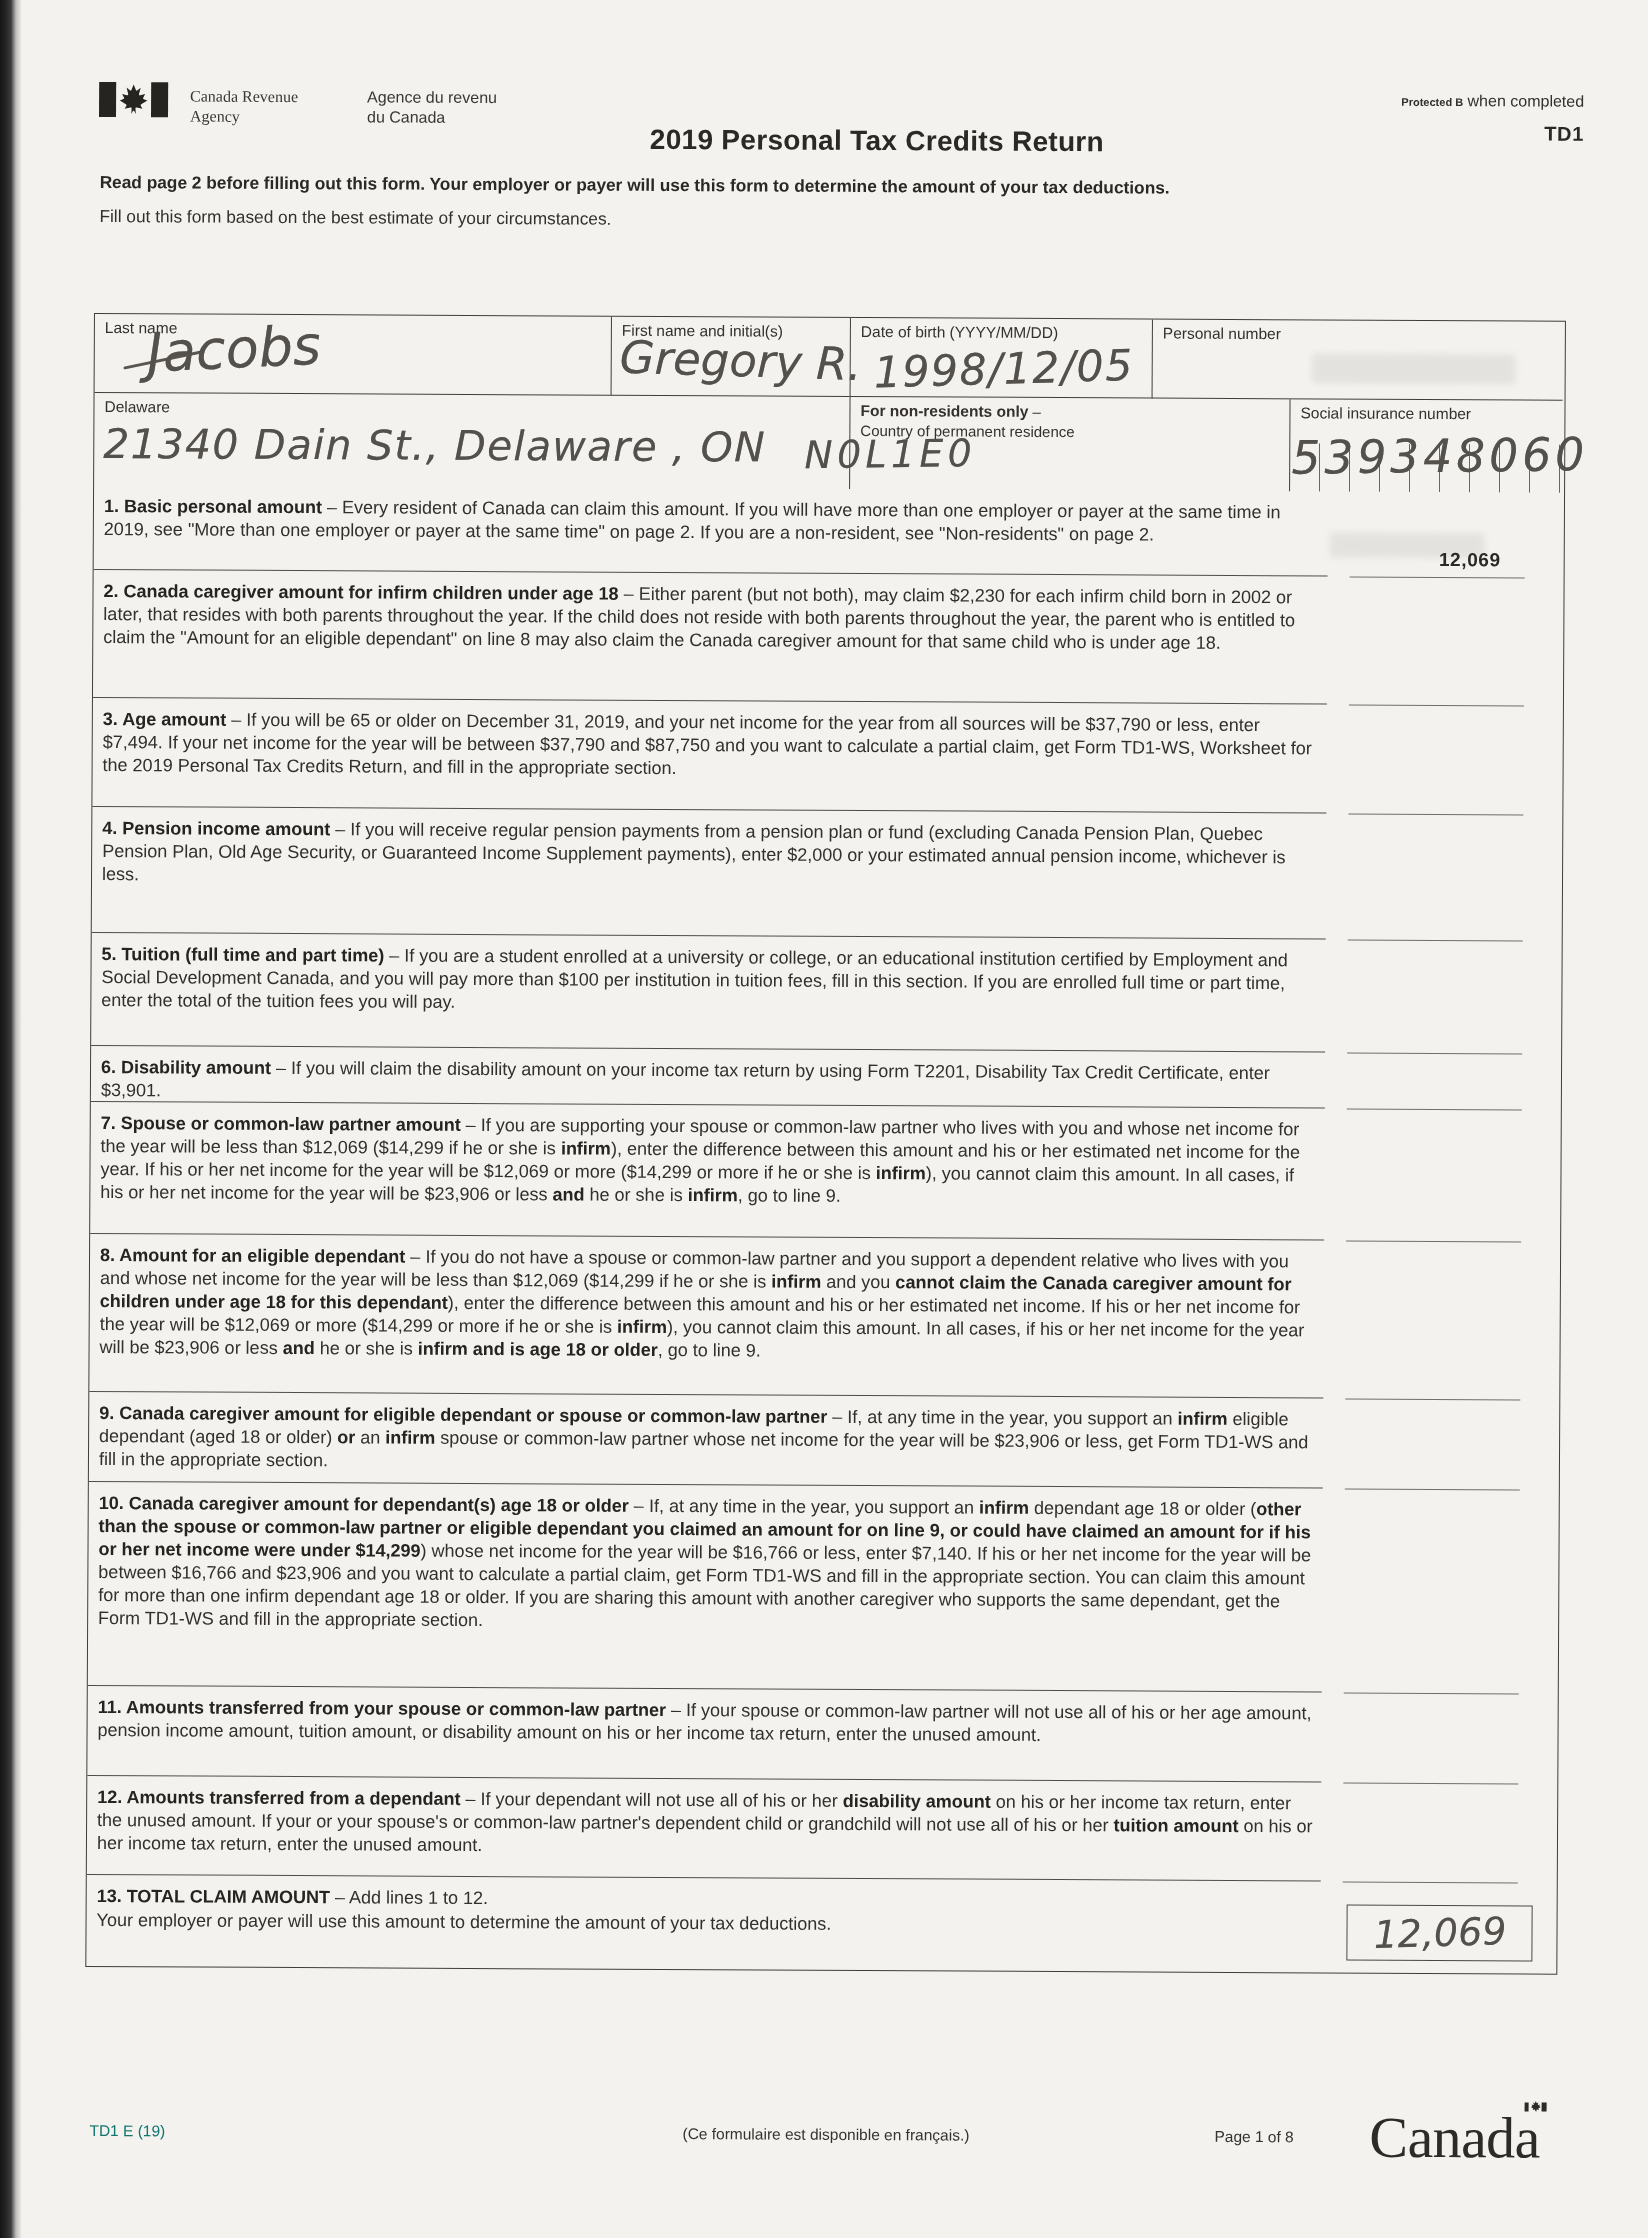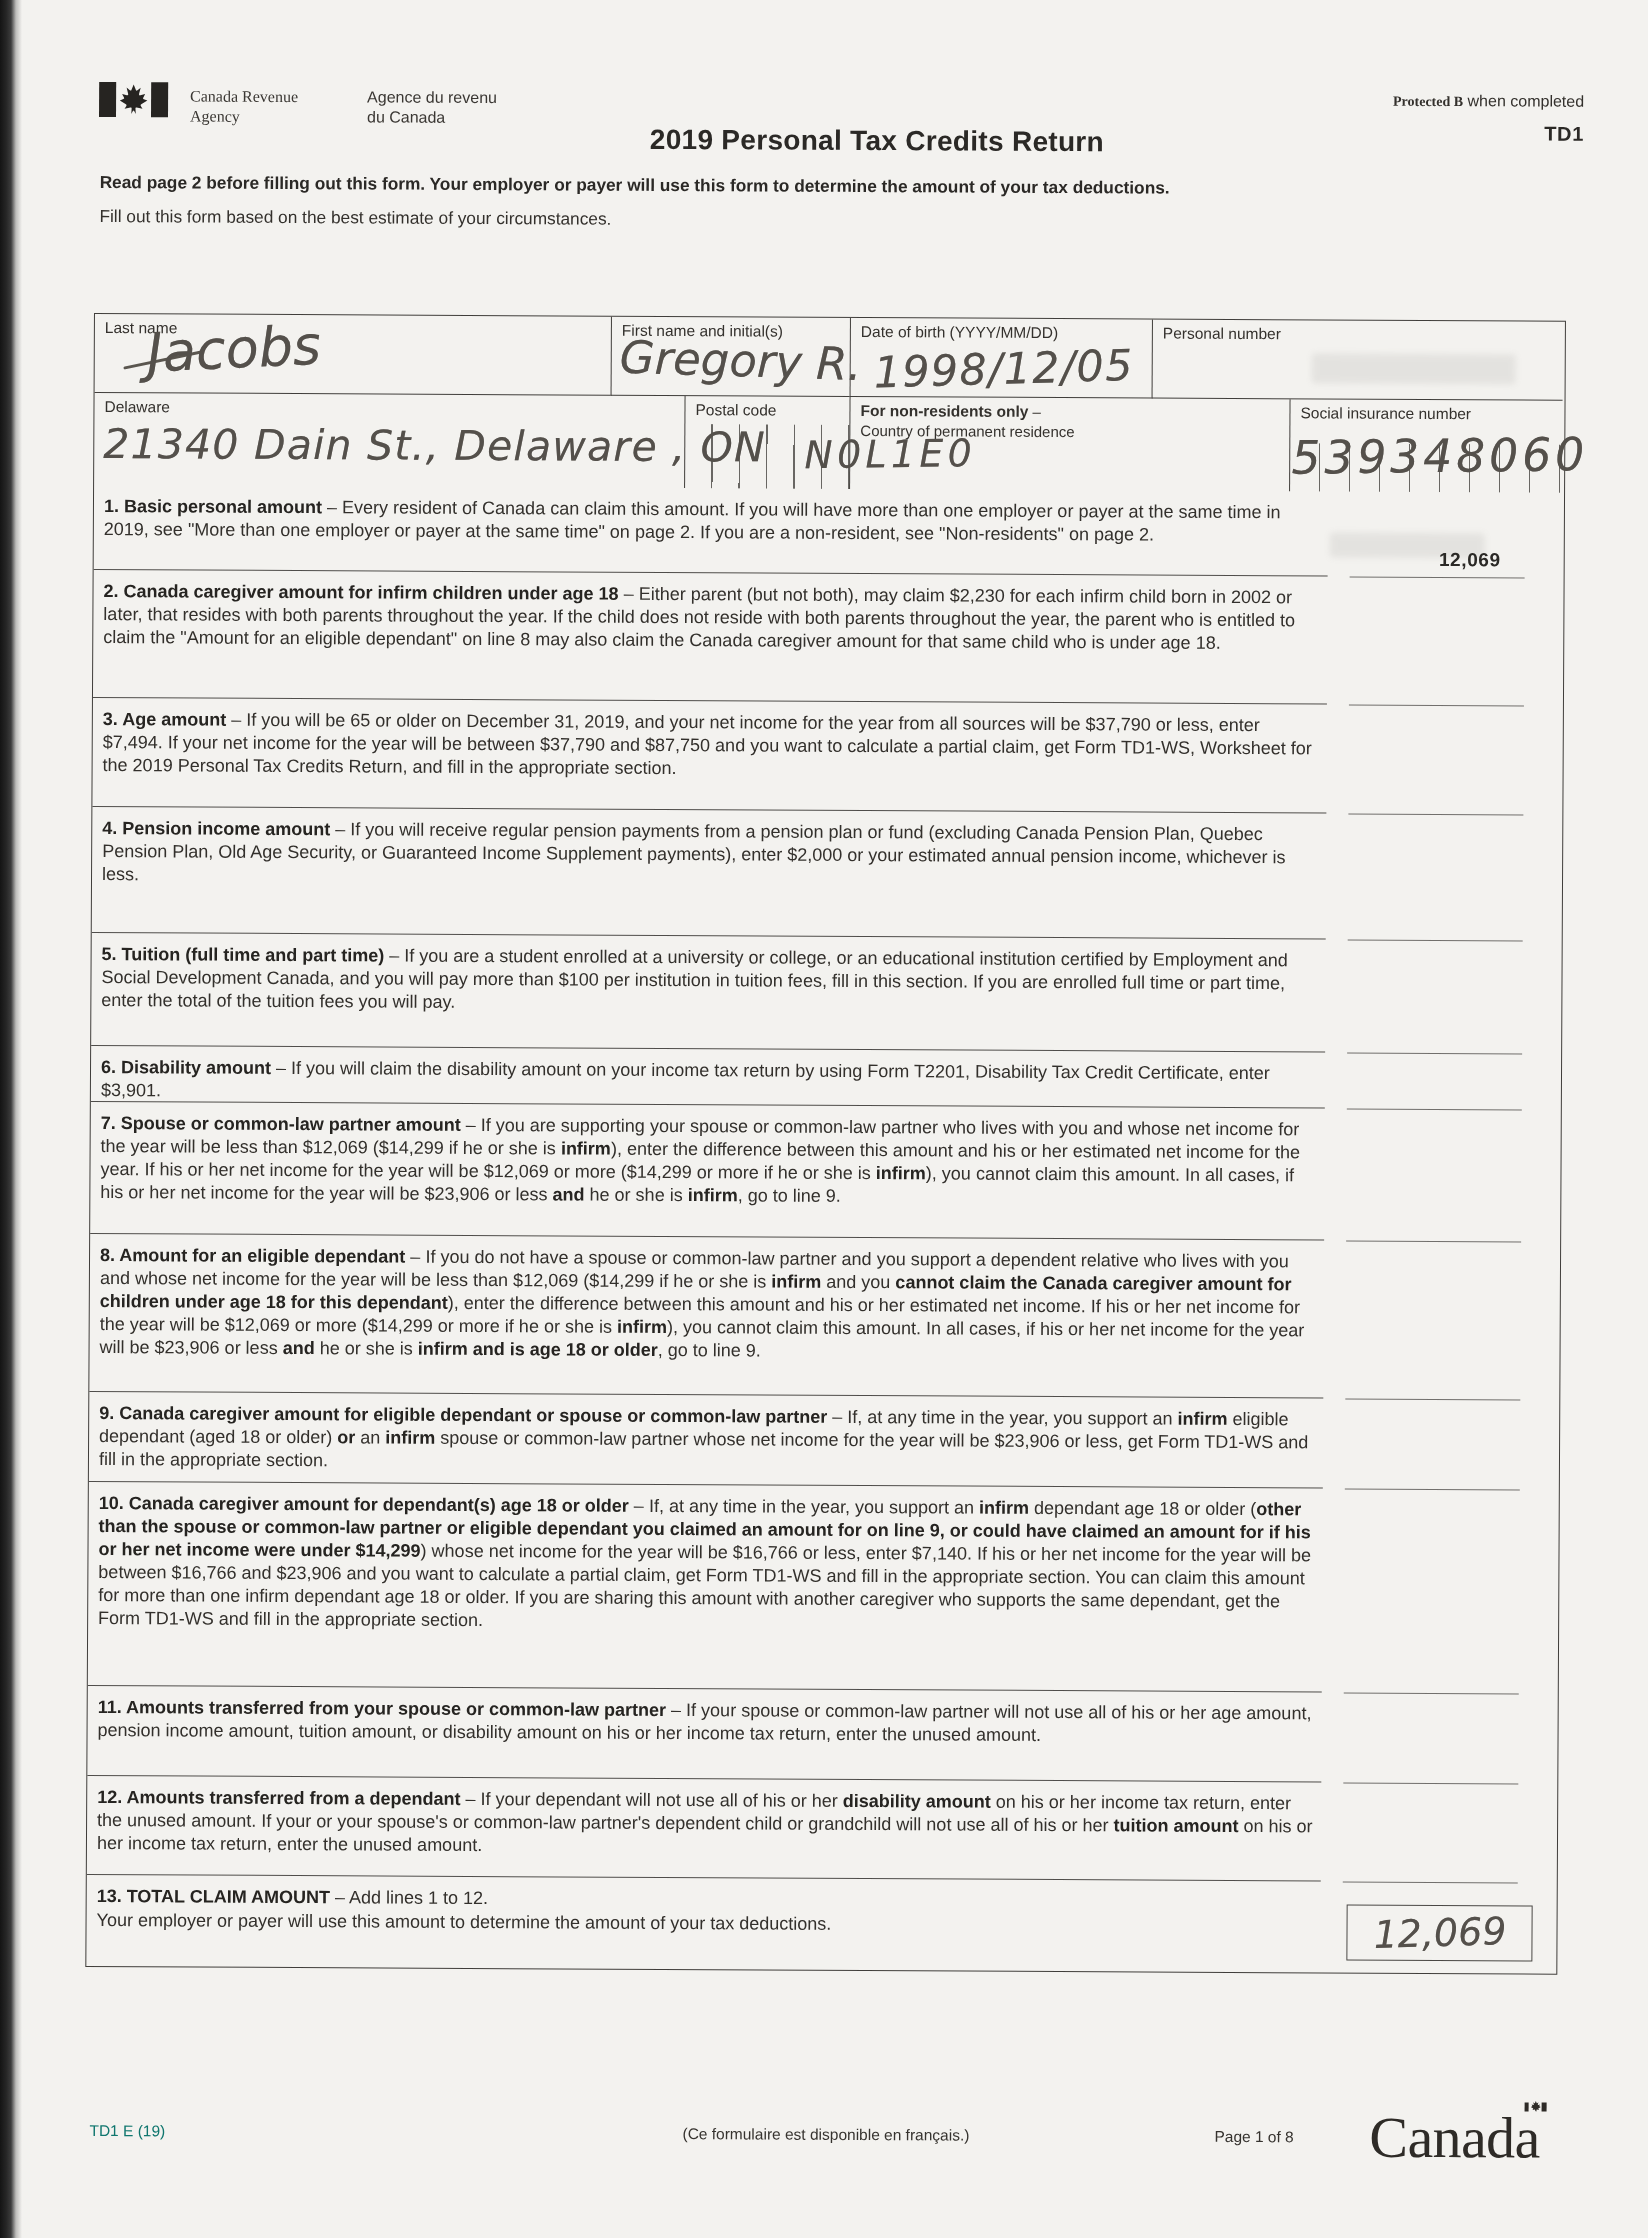--- a/index.html
+++ b/index.html
@@ -17,21 +17,21 @@
   
   .flag-logo{position:absolute;left:98px;top:82px;width:69px;height:35px;}
   .flag-logo .bar{position:absolute;top:0;width:16.7px;height:35px;background:#262421;}
   .flag-logo .bar.l{left:0}.flag-logo .bar.r{right:0}
   .flag-logo svg{position:absolute;left:17.3px;top:1.2px;width:35px;height:32px;fill:#262421;}
   .agency{position:absolute;top:86px;font-size:16px;line-height:20.4px;color:#3a3733;}
   .agency.en{left:189px;font-family:Liberation Serif, serif;} .agency.fr{left:366px;}
   .page-title{position:absolute;left:619px;top:121px;width:514px;text-align:center;
     font-size:28px;font-weight:bold;color:#2b2926;letter-spacing:0.3px;}
   .protected{position:absolute;left:1176px;top:85px;width:407px;text-align:right;font-size:16px;color:#33302c;}
-  .protected b{font-size:14px;font-family:Liberation Serif, serif;}
+  .protected b{font-size:11px;}
   .form-code{position:absolute;left:1176px;top:115px;width:407px;text-align:right;
     font-size:20px;font-weight:bold;color:#2b2926;letter-spacing:0.6px;}
   .intro-bold{position:absolute;left:99px;top:172px;width:1386px;font-size:17.3px;font-weight:bold;color:#2b2926;}
   .intro{position:absolute;left:99px;top:206px;width:1386px;font-size:17.3px;color:#33302c;}
   
   .formbox{position:absolute;left:94px;top:313px;width:1472px;height:1654px;
     border:1.9px solid #403e3b;box-sizing:border-box;}
   .idtable{position:absolute;left:0;top:0;width:100%;height:171px;}
   .idcell{position:absolute;box-sizing:border-box;border-left:1.2px solid #403e3b;padding:5px 0 0 10px;}
   .idcell.first-col{border-left:none;}
@@ -134,24 +134,20 @@
       </div>
       <div class="idcell row1 c-dob">
         <span class="idlabel">Date of birth (YYYY/MM/DD)</span>
       </div>
       <div class="idcell row1 c-emp">
         <span class="idlabel">Personal number</span>
       </div>
       <div class="idcell row2 first-col c-addr">
         <span class="idlabel">Delaware</span>
       </div>
-      <div class="idcell row2 c-postal">
-        <span class="idlabel">Postal code</span>
-        <div class="comb postal"></div>
-      </div>
       <div class="idcell row2 c-nonres">
         <span class="idlabel"><b>For non-residents only</b><small> –</small></span>
         <div class="nonres-l2">Country of permanent residence</div>
       </div>
       <div class="idcell row2 c-sin">
         <span class="idlabel">Social insurance number</span>
         <div class="comb sin"></div>
       </div>
     </div>
 

